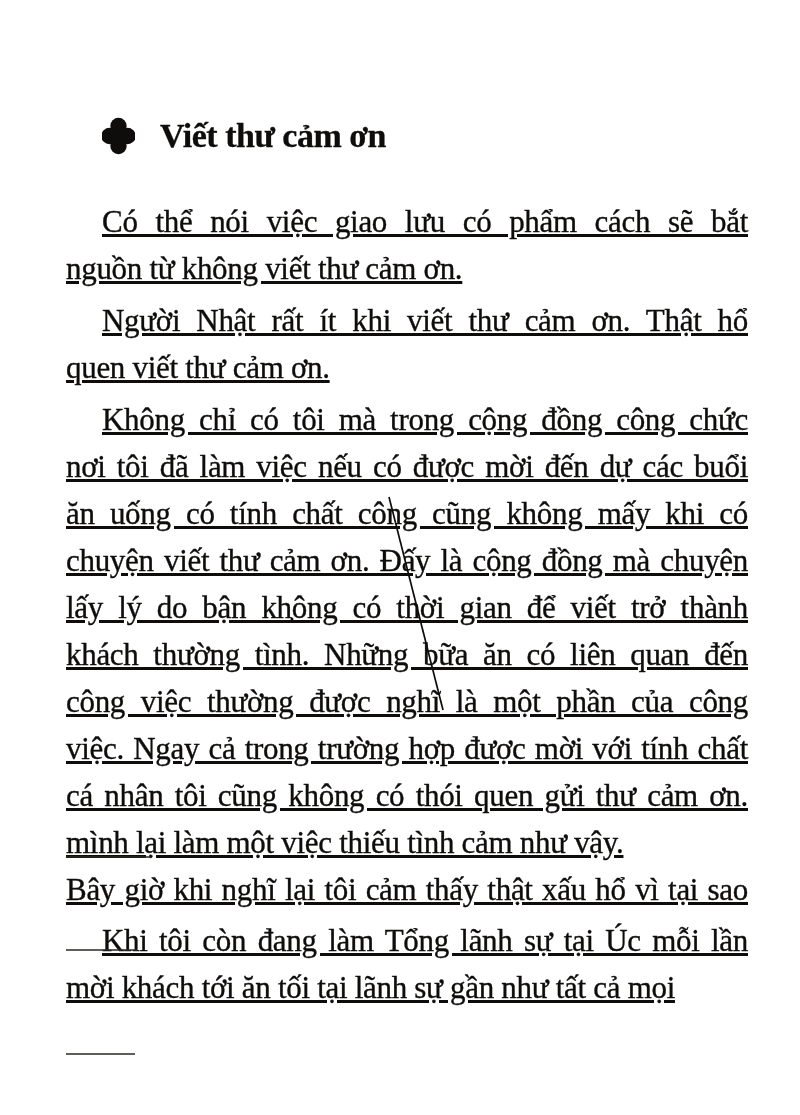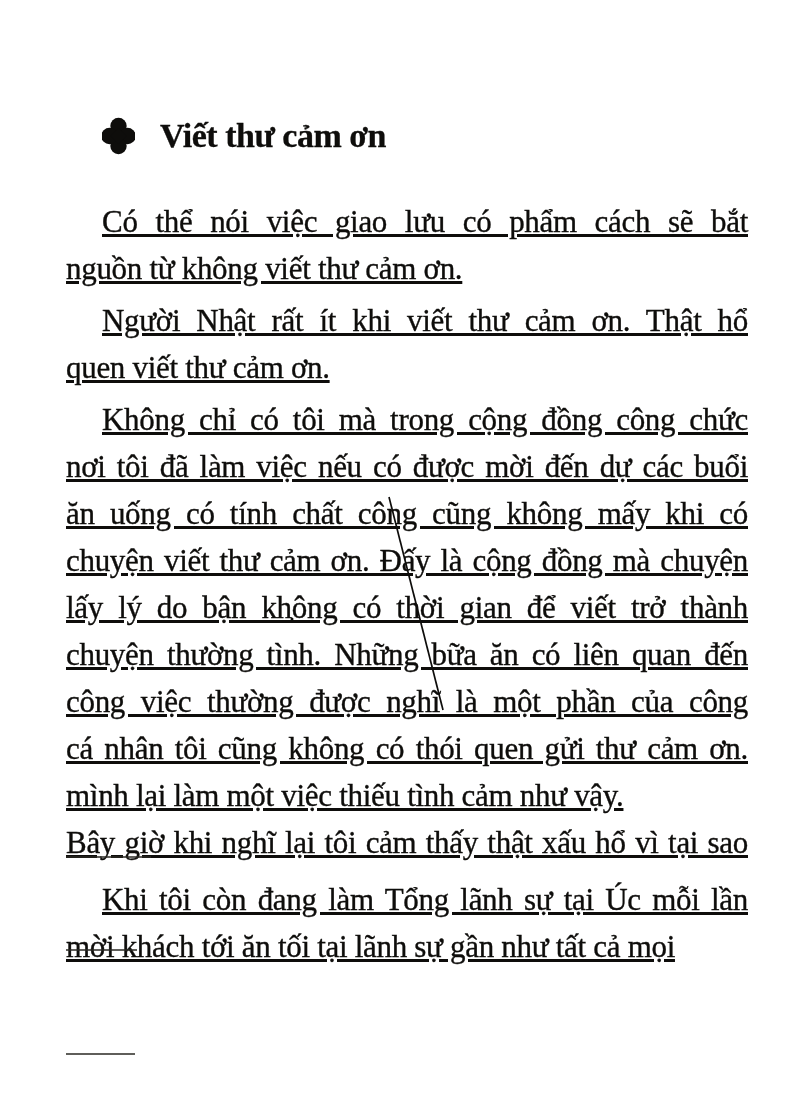--- a/index.html
+++ b/index.html
@@ -53,21 +53,21 @@
     width: 682px;
     font-size: 31px;
     letter-spacing: -0.3px;
     -webkit-text-stroke: 0.35px currentColor;
   }
   .para {
     margin: 0 0 0 0;
     text-decoration: underline;
   }
   .para + .para { margin-top: 5px; }
-  .para:nth-child(4) { margin-top: 10px; }
+  .para:nth-child(4) { margin-top: 4px; }
   .line {
     height: 47px;
     line-height: 47px;
     text-align: justify;
     text-align-last: justify;
     white-space: nowrap;
     overflow: visible;
   }
   .line.first { padding-left: 36px; }
   .line.last  { text-align-last: left; }
@@ -108,22 +108,23 @@
       <div class="para">
         <div class="line first">Người Nhật rất ít khi viết thư cảm ơn. Thật hổ</div>
         <div class="line last">quen viết thư cảm ơn.</div>
       </div>
       <div class="para">
         <div class="line first">Không chỉ có tôi mà trong cộng đồng công chức</div>
         <div class="line">nơi tôi đã làm việc nếu có được mời đến dự các buổi</div>
         <div class="line">ăn uống có tính chất công cũng không mấy khi có</div>
         <div class="line">chuyện viết thư cảm ơn. Đấy là cộng đồng mà chuyện</div>
         <div class="line">lấy lý do bận không có thời gian để viết trở thành</div>
-        <div class="line">chuyện thường tình. Những bữa ăn có liên quan đến</div>
+        <div class="line">khách thường tình. Những bữa ăn có liên quan đến</div>
         <div class="line">công việc thường được nghĩ là một phần của công</div>
+        <div class="line">việc. Ngay cả trong trường hợp được mời với tính chất</div>
         <div class="line">cá nhân tôi cũng không có thói quen gửi thư cảm ơn.</div>
         <div class="line last">mình lại làm một việc thiếu tình cảm như vậy.</div>
         <div class="line">Bây giờ khi nghĩ lại tôi cảm thấy thật xấu hổ vì tại sao</div>
       </div>
       <div class="para">
         <div class="line first">Khi tôi còn đang làm Tổng lãnh sự tại Úc mỗi lần</div>
         <div class="line last">mời khách tới ăn tối tại lãnh sự gần như tất cả mọi</div>
       </div>
     </div>
 

